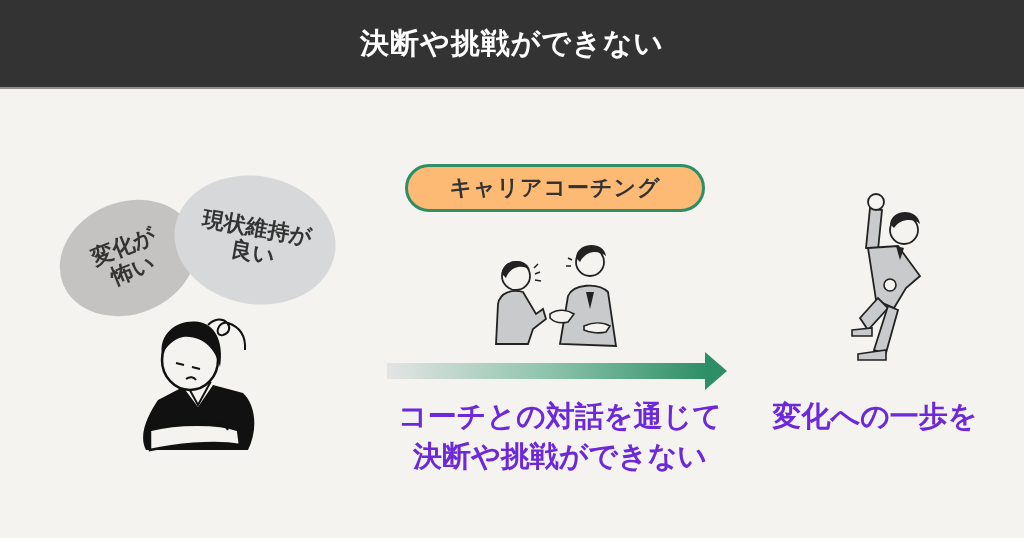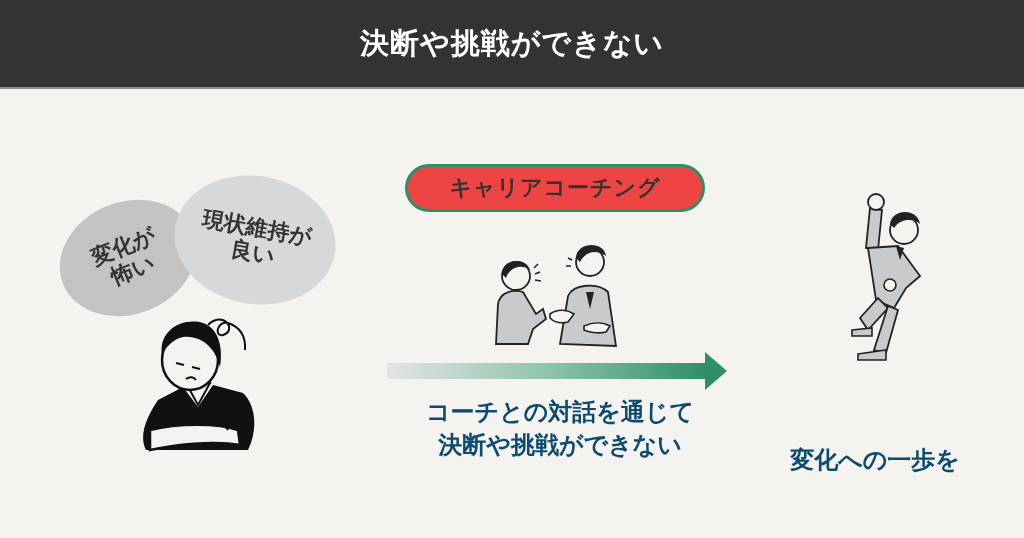--- a/index.html
+++ b/index.html
@@ -31,31 +31,31 @@
   }
   .bubble-fear .txt { transform: rotate(0deg); }
   .bubble-status {
     left: 174px; top: 176px; width: 162px; height: 128px;
     background: #d7d8da; transform: rotate(10deg);
     font-size: 22px;
   }
   .illus { position: absolute; }
   .pill {
     position: absolute; left: 405px; top: 164px; width: 300px; height: 48px;
-    border: 3px solid #2e8f66; border-radius: 26px; background: #ef4444;
+    border: 3px solid #2e8f66; border-radius: 26px; background: #fdba74;
     display: flex; align-items: center; justify-content: center;
     font-size: 22px; font-weight: bold; color: #333; letter-spacing: 1px;
   }
   .arrow { position: absolute; left: 387px; top: 350px; width: 340px; height: 42px; }
   .caption {
     position: absolute; text-align: center; font-weight: bold;
-    font-size: 24px; line-height: 1.38; color: #0c4a6e;
+    font-size: 29px; line-height: 1.38; color: #6d28d9;
   }
   .caption-middle { left: 380px; top: 396px; width: 360px; }
-  .caption-right { left: 755px; top: 396px; width: 240px; margin-top: 48px; }
+  .caption-right { left: 755px; top: 396px; width: 240px; }
 </style>
 </head>
 <body>
 
 <div class="header">
   <div class="header-title">決断や挑戦ができない</div>
 </div>
 
 <div class="bubble bubble-fear">
   <div class="txt">

